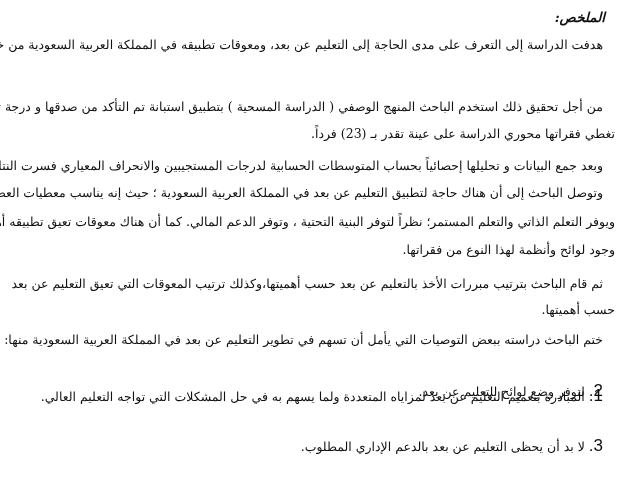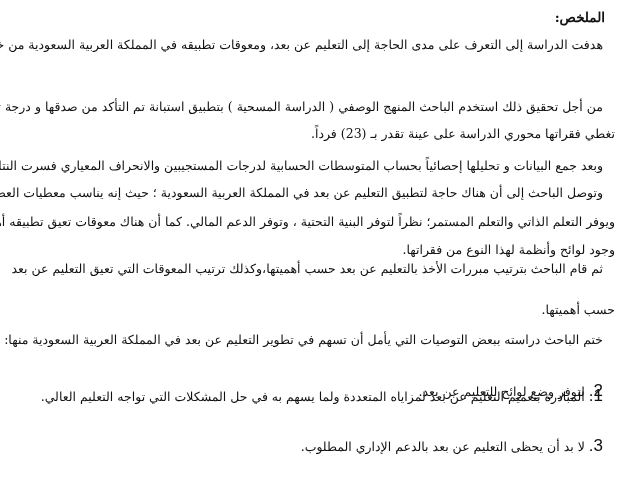--- a/index.html
+++ b/index.html
@@ -18,41 +18,42 @@
     right: 14px;
     font-size: 12.5px;
     line-height: 18px;
     white-space: nowrap;
     text-align: right;
   }
   .title {
     font-weight: bold;
     font-size: 13.5px;
     right: 24px;
+    font-style: italic;
   }
   .num { font-family: "Liberation Sans", sans-serif; font-size: 17px; }
 </style>
 </head>
 <body>
 
 <div class="page">
   <div class="line title" style="top:8px;">الملخص:</div>
 
   <div class="line" style="top:36px; right:26px;">هدفت الدراسة إلى التعرف على مدى الحاجة إلى التعليم عن بعد، ومعوقات تطبيقه في المملكة العربية السعودية من خلال</div>
 
   <div class="line" style="top:98px; right:26px;">من أجل تحقيق ذلك استخدم الباحث المنهج الوصفي ( الدراسة المسحية ) بتطبيق استبانة تم التأكد من صدقها و درجة ثباتها</div>
   <div class="line" style="top:125px;">تغطي فقراتها محوري الدراسة على عينة تقدر بـ (23) فرداً.</div>
 
   <div class="line" style="top:157px; right:26px;">وبعد جمع البيانات و تحليلها إحصائياً بحساب المتوسطات الحسابية لدرجات المستجيبين والانحراف المعياري فسرت النتائج.</div>
 
   <div class="line" style="top:184px; right:26px;">وتوصل الباحث إلى أن هناك حاجة لتطبيق التعليم عن بعد في المملكة العربية السعودية ؛ حيث إنه يناسب معطيات العصر ،</div>
   <div class="line" style="top:213px;">ويوفر التعلم الذاتي والتعلم المستمر؛ نظراً لتوفر البنية التحتية ، وتوفر الدعم المالي. كما أن هناك معوقات تعيق تطبيقه أهمها عدم</div>
   <div class="line" style="top:241px;">وجود لوائح وأنظمة لهذا النوع من فقراتها.</div>
 
-  <div class="line" style="top:260px; right:26px;text-align:center;">ثم قام الباحث بترتيب مبررات الأخذ بالتعليم عن بعد حسب أهميتها،وكذلك ترتيب المعوقات التي تعيق التعليم عن بعد</div>
+  <div class="line" style="top:275px; right:26px;text-align:center;">ثم قام الباحث بترتيب مبررات الأخذ بالتعليم عن بعد حسب أهميتها،وكذلك ترتيب المعوقات التي تعيق التعليم عن بعد</div>
   <div class="line" style="top:331px; right:26px;">ختم الباحث دراسته ببعض التوصيات التي يأمل أن تسهم في تطوير التعليم عن بعد في المملكة العربية السعودية منها:</div>
 
   <div class="line" style="top:301px;">حسب أهميتها.</div>
 
   <div class="line" style="top:355px; right:26px;margin-top:32px;">
     <span class="num">1.</span>
     <span>المبادرة بتعميم التعليم عن بعد لمزاياه المتعددة ولما يسهم به في حل المشكلات التي تواجه التعليم العالي.</span>
   </div>
   <div class="line" style="top:382px; right:26px;">
     <span class="num">2.</span>

